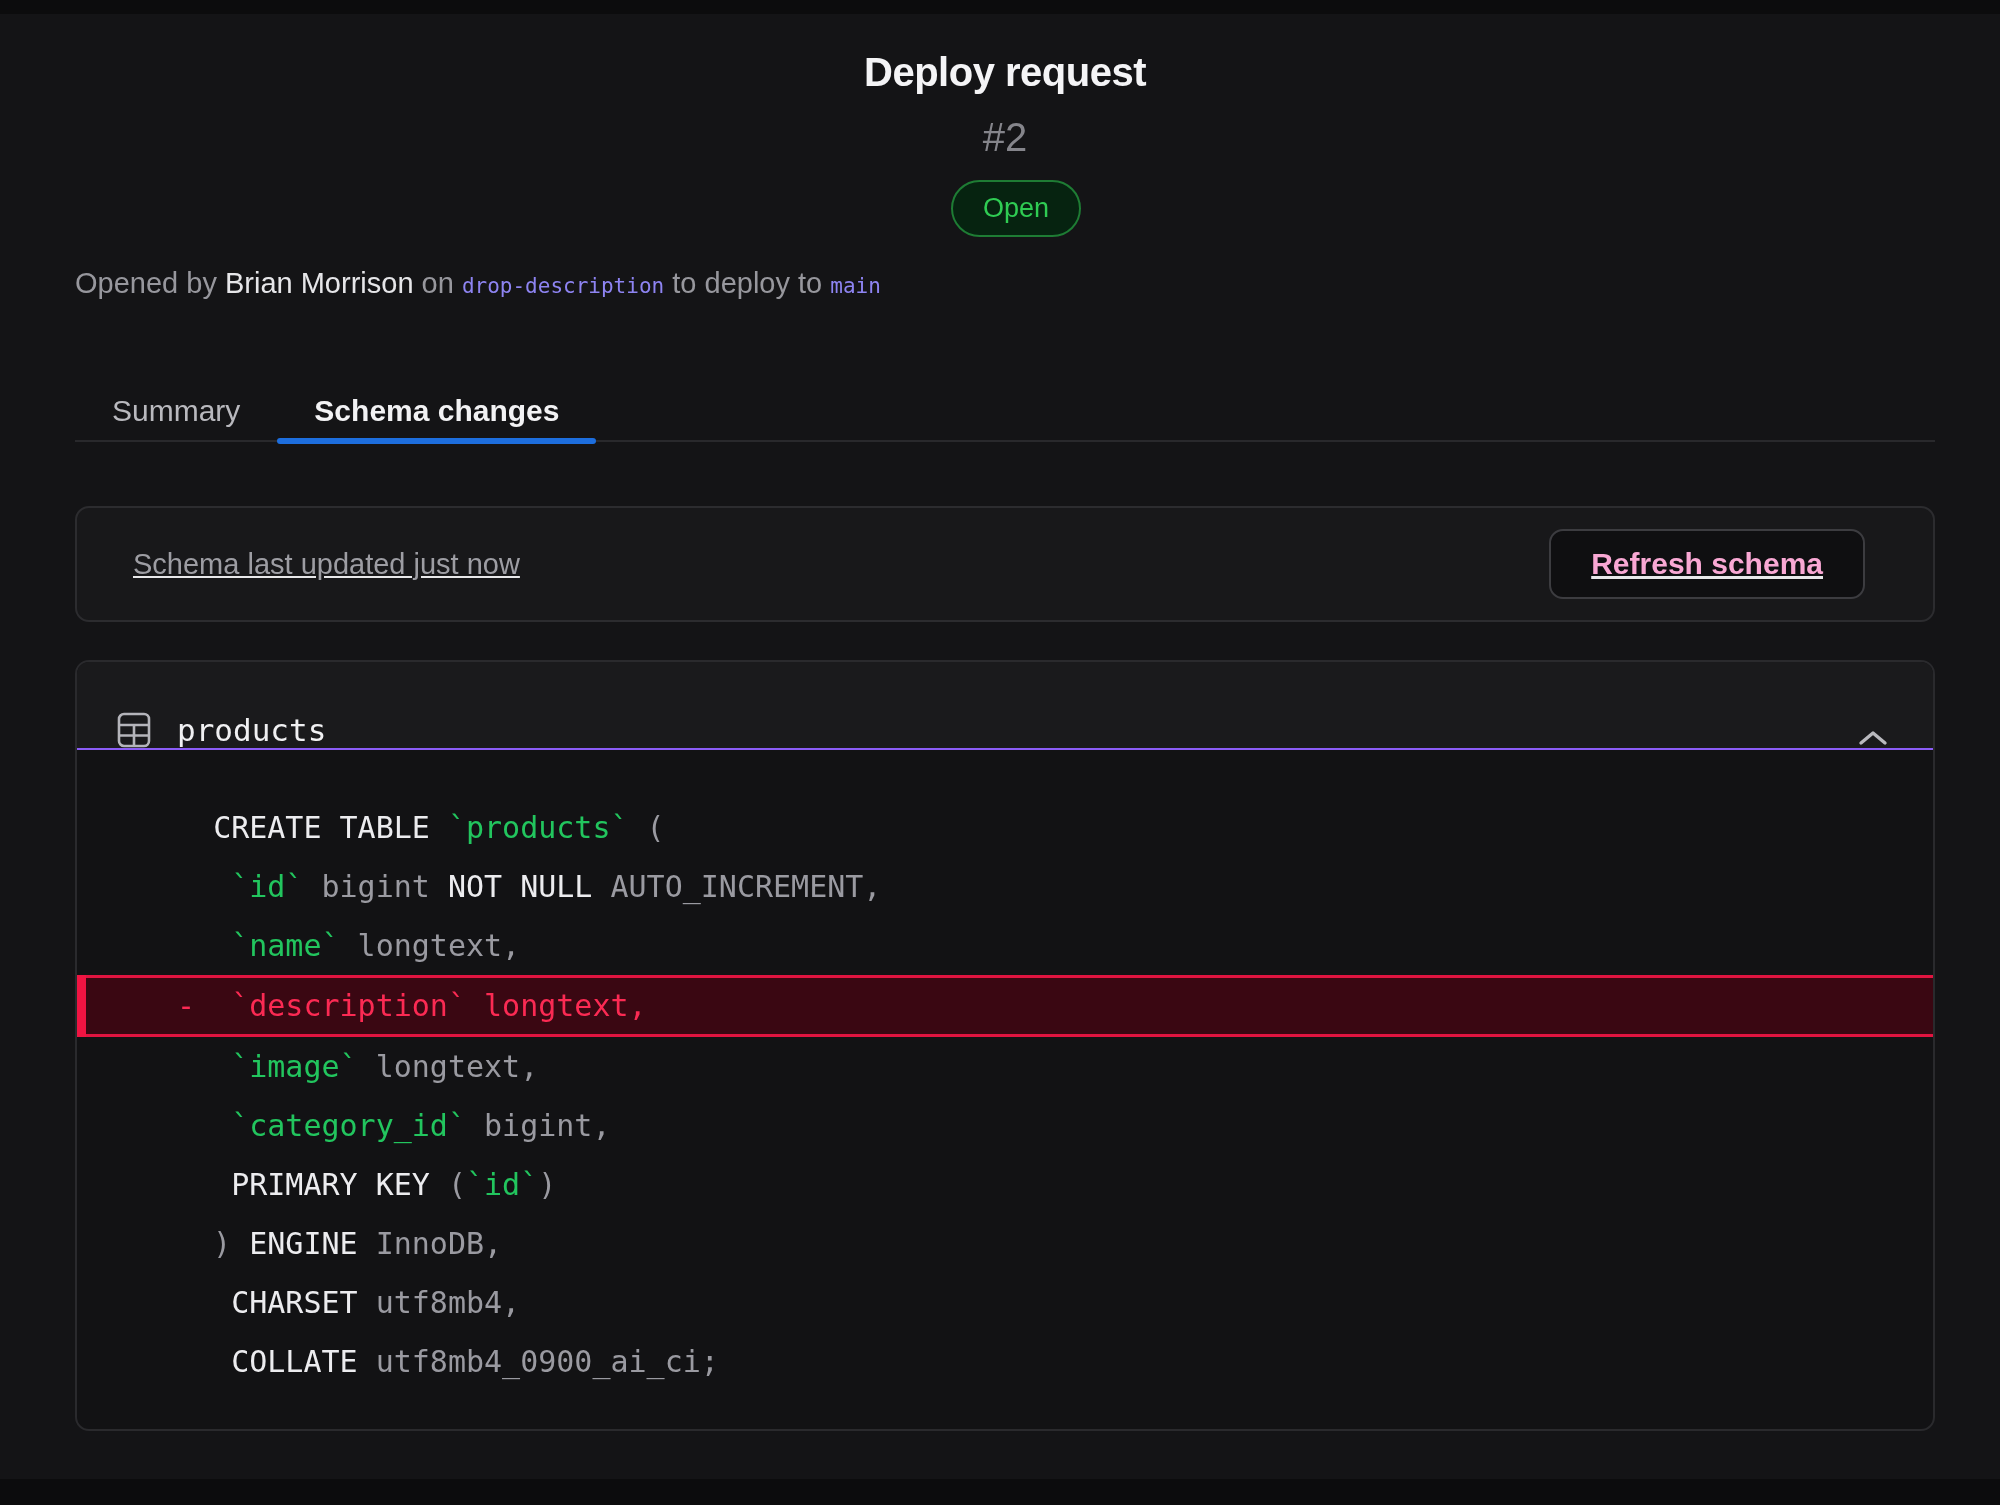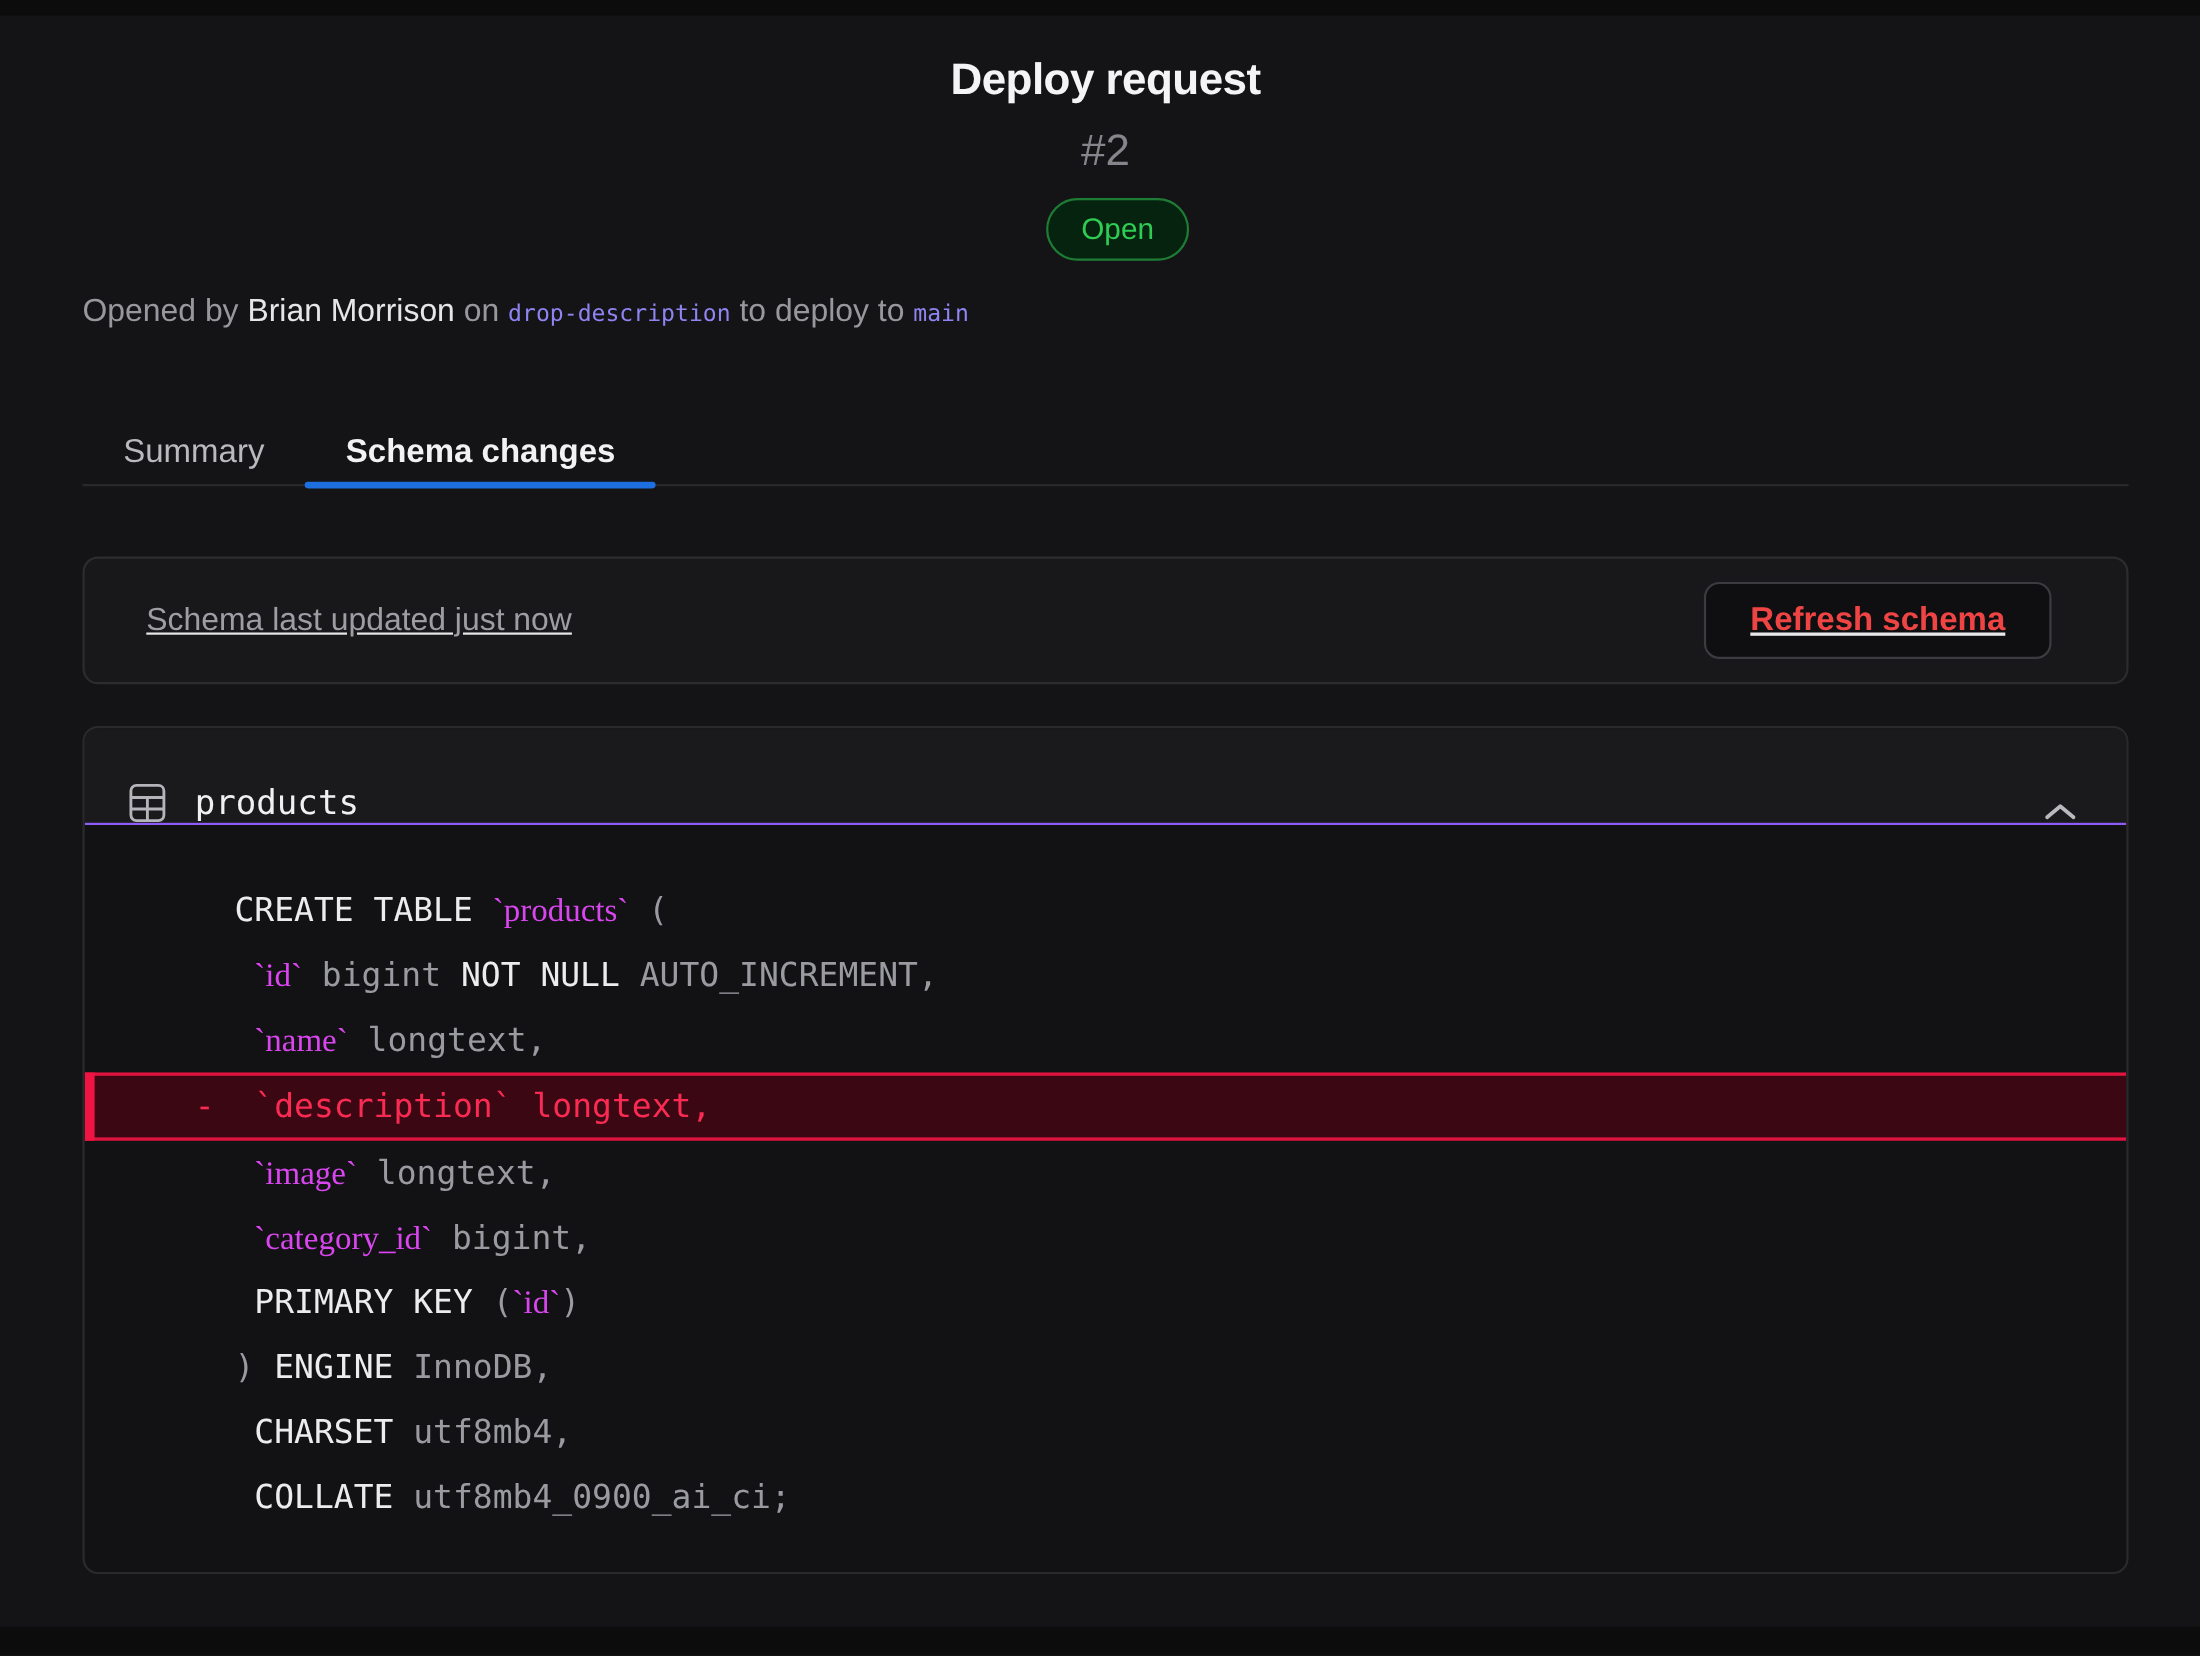--- a/index.html
+++ b/index.html
@@ -71,21 +71,21 @@
     border-radius: 14px;
     display: flex; align-items: center;
     padding-left: 56px; padding-right: 68px; text-decoration: underline;
   }
   .status-text { font-size: 29px; color: #9d9da3; flex: 1; }
   .refresh-btn {
     height: 70px; padding: 0 40px;
     background: #0f0f11;
     border: 2px solid #3c3c40;
     border-radius: 14px;
-    color: #ef4444;
+    color: #f9a8d4;
     font-size: 30px; font-weight: 700;
     font-family: "Liberation Sans", sans-serif;
     cursor: pointer;
     display: inline-flex; align-items: center; text-align: right;
   }
 
   
   .table-card {
     margin-top: 38px;
     background: #121214;
@@ -116,21 +116,21 @@
     font-family: "DejaVu Sans Mono", monospace;
     font-size: 30px;
   }
   .code-line {
     height: 59px; line-height: 59px;
     white-space: pre;
     padding-left: 100px;
     color: #9a9aa1;
   }
   .tok-keyword { color: #ececef; }
-  .tok-identifier { color: #d946ef; font-family: Liberation Serif, serif; }
+  .tok-identifier { color: #22c55e; }
   .tok-plain { color: #9a9aa1; }
   .code-line.removed {
     position: relative;
     height: 62px; line-height: 56px;
     background: #3a0712;
     border-top: 3px solid #e11440;
     border-bottom: 3px solid #e11440;
     color: #fb2a53;
   }
   .code-line.removed span { color: #fb2a53; }

